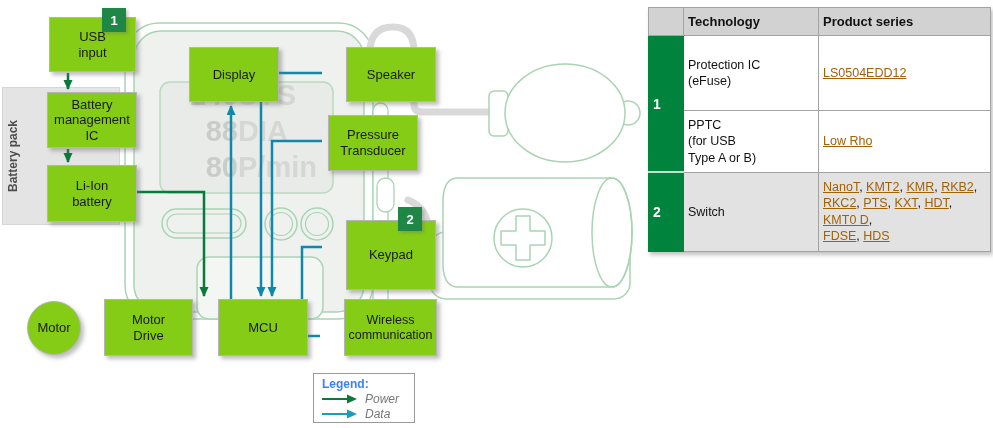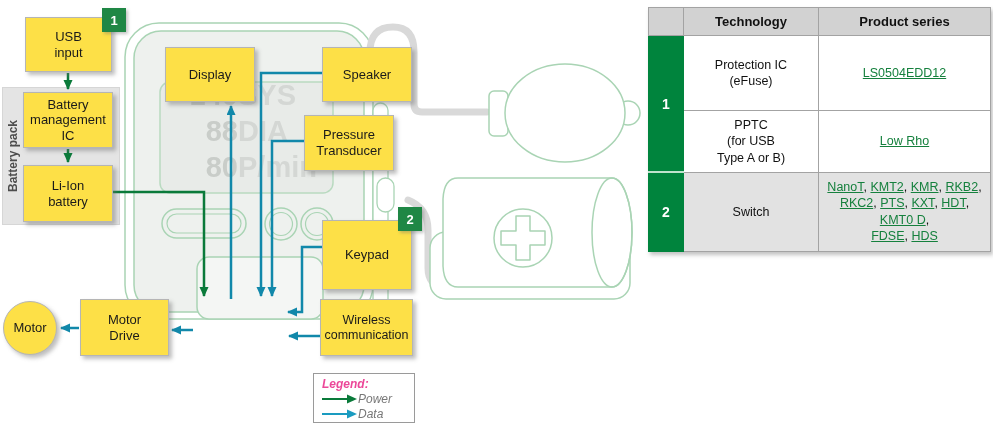--- a/index.html
+++ b/index.html
@@ -3,25 +3,25 @@
 <meta charset="utf-8">
 <style>
   html,body{margin:0;padding:0;background:#ffffff;}
   #stage{
     position:relative; width:993px; height:428px; overflow:hidden;
     font-family:"Liberation Sans", sans-serif; background:#ffffff;
   }
   .layer{position:absolute;left:0;top:0;}
   
   .box{
-    position:absolute; background:#fde047; border:1px solid #b5b5b5;
+    position:absolute; background:#84cc16; border:1px solid #b5b5b5;
     box-shadow:3px 3px 4px rgba(110,110,110,.45);
     display:flex; align-items:center; justify-content:center;
     text-align:center; font-size:13px; color:#1a1a1a;
-    white-space:pre-line; line-height:1.2; z-index:30; box-sizing:border-box;
+    white-space:pre-line; line-height:1.2; z-index:30; box-sizing:border-box;margin-left:24px;
   }
   .circle{border-radius:50%;}
   .badge{
     position:absolute; width:24px; height:24px; background:#1f8745;
     color:#ffffff; font-weight:bold; font-size:13px;
     display:flex; align-items:center; justify-content:center;
     z-index:40; box-shadow:2px 2px 3px rgba(110,110,110,.4);
   }
   #battery-panel{
     position:absolute; left:2px; top:87px; width:118px; height:138px;
@@ -39,44 +39,44 @@
     z-index:10; font-weight:bold; font-size:29px; line-height:1;
   }
   .screen-row .val{width:78px; text-align:right; color:#c9cdc9;}
   .screen-row .unit{color:#d4d7d4;}
   
   #legend{
     position:absolute; left:313px; top:373px; width:102px; height:50px;
     border:1px solid #9a9a9a; background:#ffffff; z-index:30;
     box-sizing:border-box; padding:3px 6px 0 8px; font-size:12px;
   }
-  .legend-title{font-style:italic; font-weight:bold; color:#ec4899;}
-  .legend-row{display:flex; align-items:center; margin-top:1px;}
+  .legend-title{font-weight:bold; color:#3b82f6;}
+  .legend-row{display:flex; align-items:center; gap:7px; margin-top:1px;}
   .legend-row .lab{font-style:italic; color:#777777;}
   
   #ref-table{
     position:absolute; left:648px; top:7px; z-index:30;
     border-collapse:collapse; table-layout:fixed; width:342px;
     box-shadow:2px 3px 4px rgba(120,120,120,.45); background:#ffffff;
     font-size:12.5px; color:#111111;
   }
   #ref-table td{
-    border:1px solid #a3a3a3; text-align:center; vertical-align:middle;
+    border:1px solid #a3a3a3; text-align:left; vertical-align:middle;
     padding:6px 4px; box-sizing:border-box;
   }
   #ref-table td.hdr{background:#d2d2d2; font-weight:bold; font-size:13px; height:24px;}
   #ref-table td.num{
     background:#00843d; color:#ffffff; font-weight:bold; font-size:14px;
     border-color:#00843d;
   }
   #ref-table td.num.sep{border-top:2px solid #bfe3cd;}
   #ref-table td.tech{white-space:pre-line; line-height:1.3;}
   #ref-table tr.alt td{background:#e2e2e2;}
   #ref-table tr.alt td.num{background:#00843d;}
-  .tlink{color:#15803d; text-decoration:underline; cursor:pointer;}
+  .tlink{color:#a16207; text-decoration:underline; cursor:pointer;}
   #switch-links div{line-height:1.32;}
 </style>
 </head>
 <body>
 
 <div id="stage">
 
   <svg class="layer" width="993" height="428" viewBox="0 0 993 428" style="z-index:1;">
 
     <rect x="125" y="23" width="248" height="296" rx="34" fill="#ffffff" stroke="#a9d4b4" stroke-width="1.5"></rect>
@@ -156,20 +156,21 @@
 management
 IC</div>
   <div class="box" style="left:165px; top:47px; width:90px; height:55px;">Display</div>
   <div class="box" style="left:23px; top:165px; width:90px; height:57px;">Li-Ion
 battery</div>
   <div class="box" style="left:322px; top:47px; width:90px; height:55px;">Speaker</div>
   <div class="box" style="left:304px; top:115px; width:90px; height:56px;">Pressure
 Transducer</div>
   <div class="box" style="left:322px; top:220px; width:90px; height:70px;">Keypad</div>
   <div class="badge" style="left:398px; top:207px;">2</div>
+  <div class="box" style="left:194px; top:299px; width:90px; height:57px;">MCU</div>
   <div class="box" style="left:80px; top:299px; width:89px; height:57px;">Motor
 Drive</div>
   <div class="box" style="left:320px; top:299px; width:93px; height:57px; font-size:12.5px;">Wireless
 communication</div>
   <div class="box circle" style="left:3px; top:301px; width:54px; height:54px;">Motor</div>
 
   <div id="legend">
     <div class="legend-title">Legend:</div>
     <div class="legend-row">
       <svg width="36" height="10">

